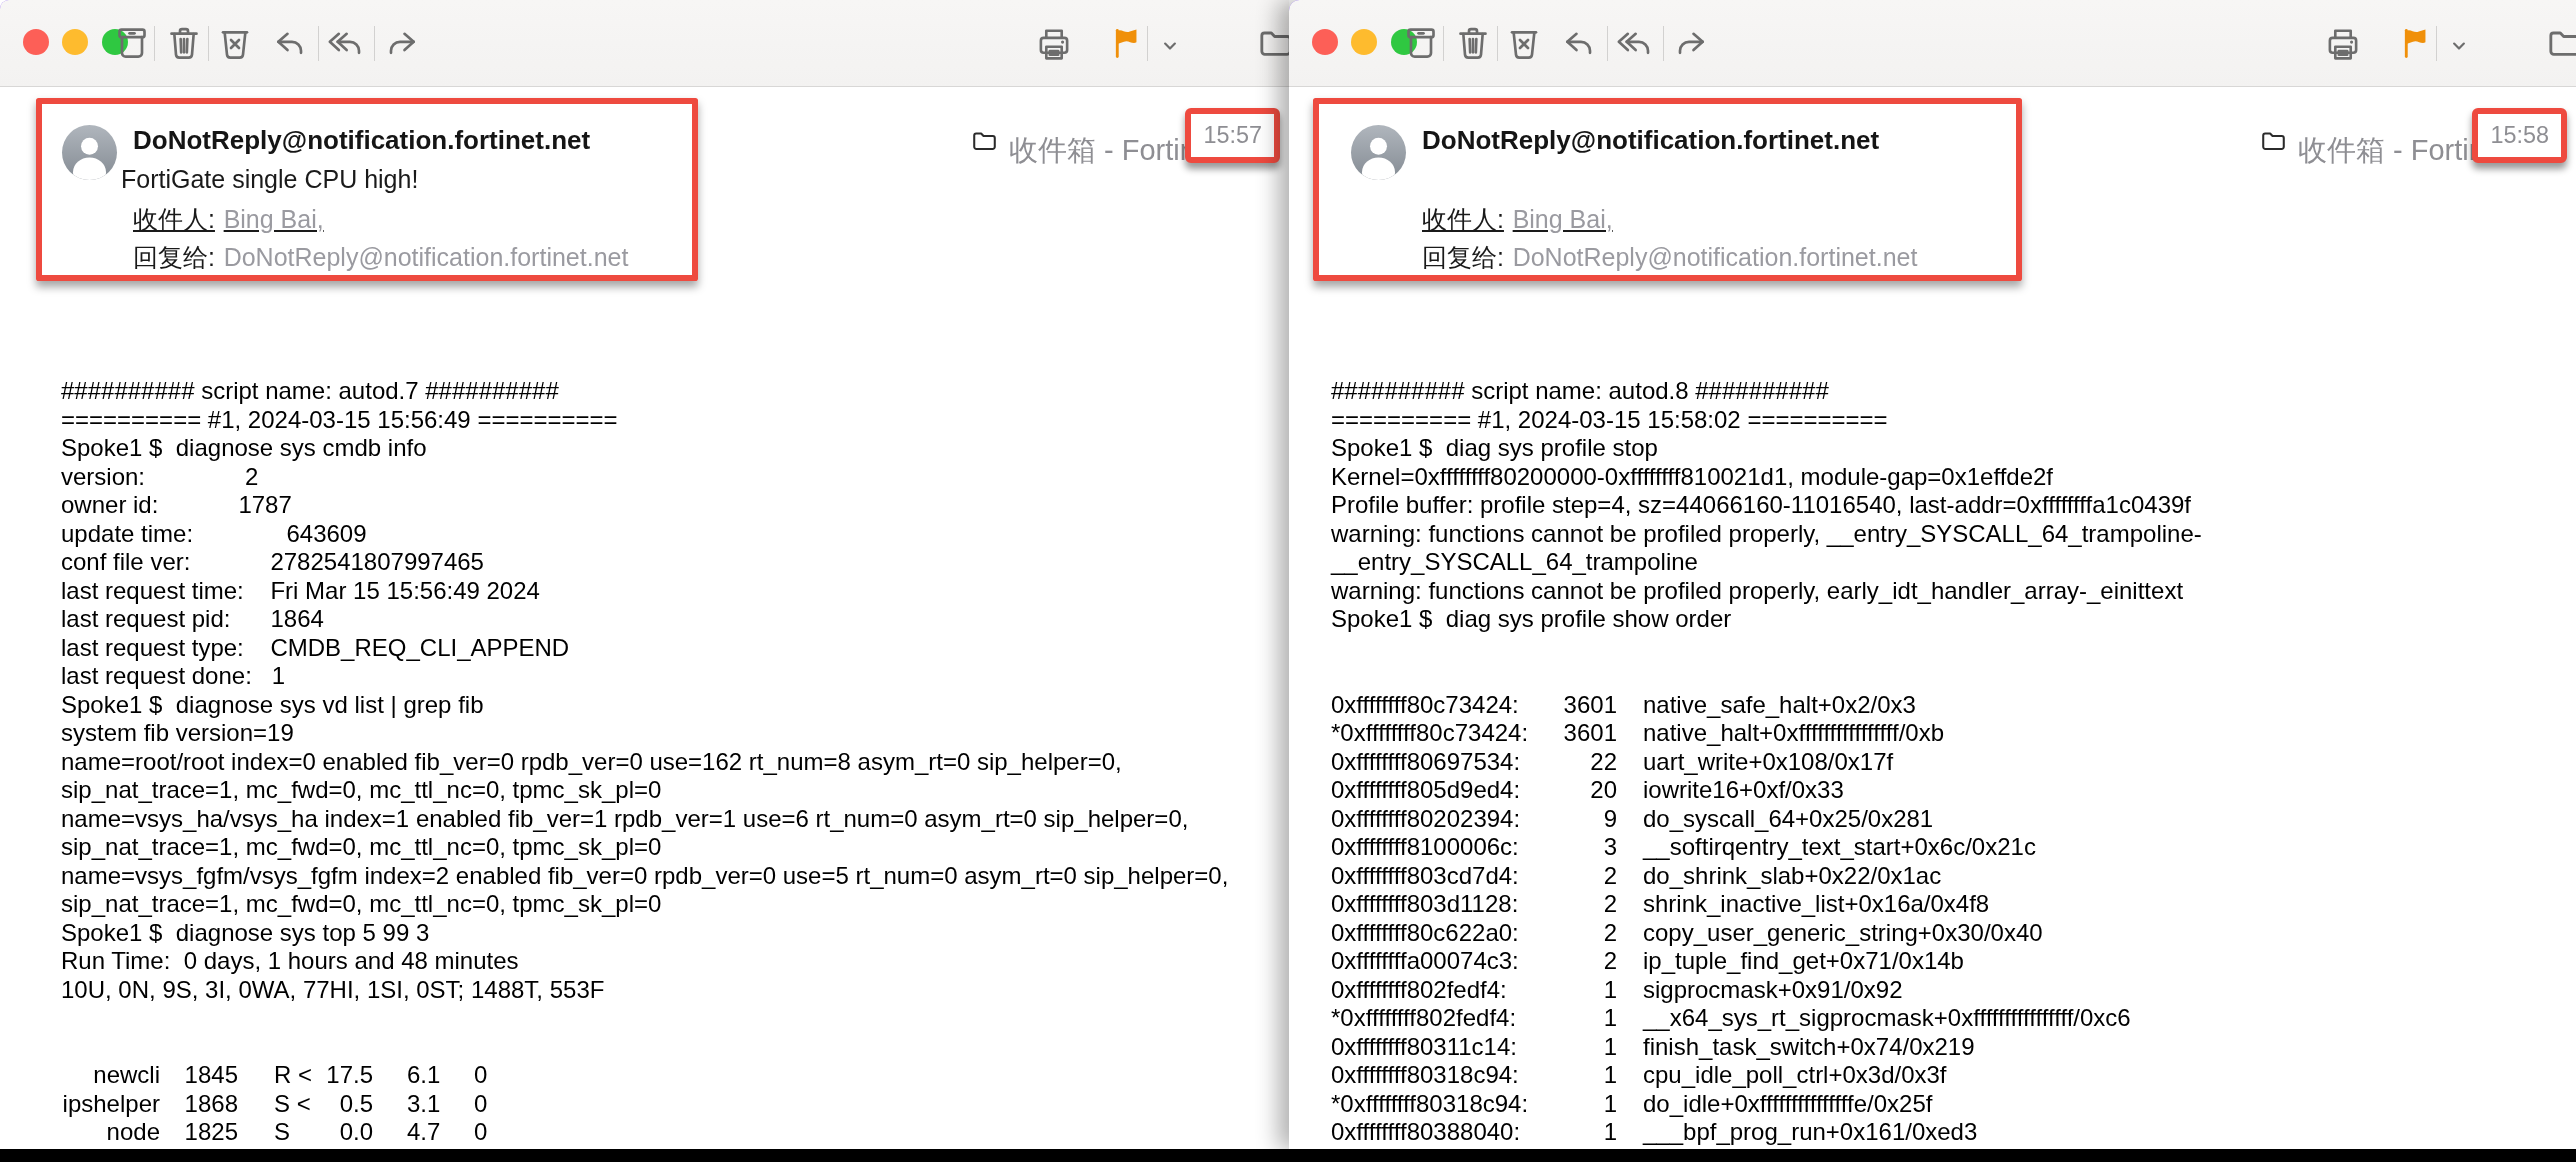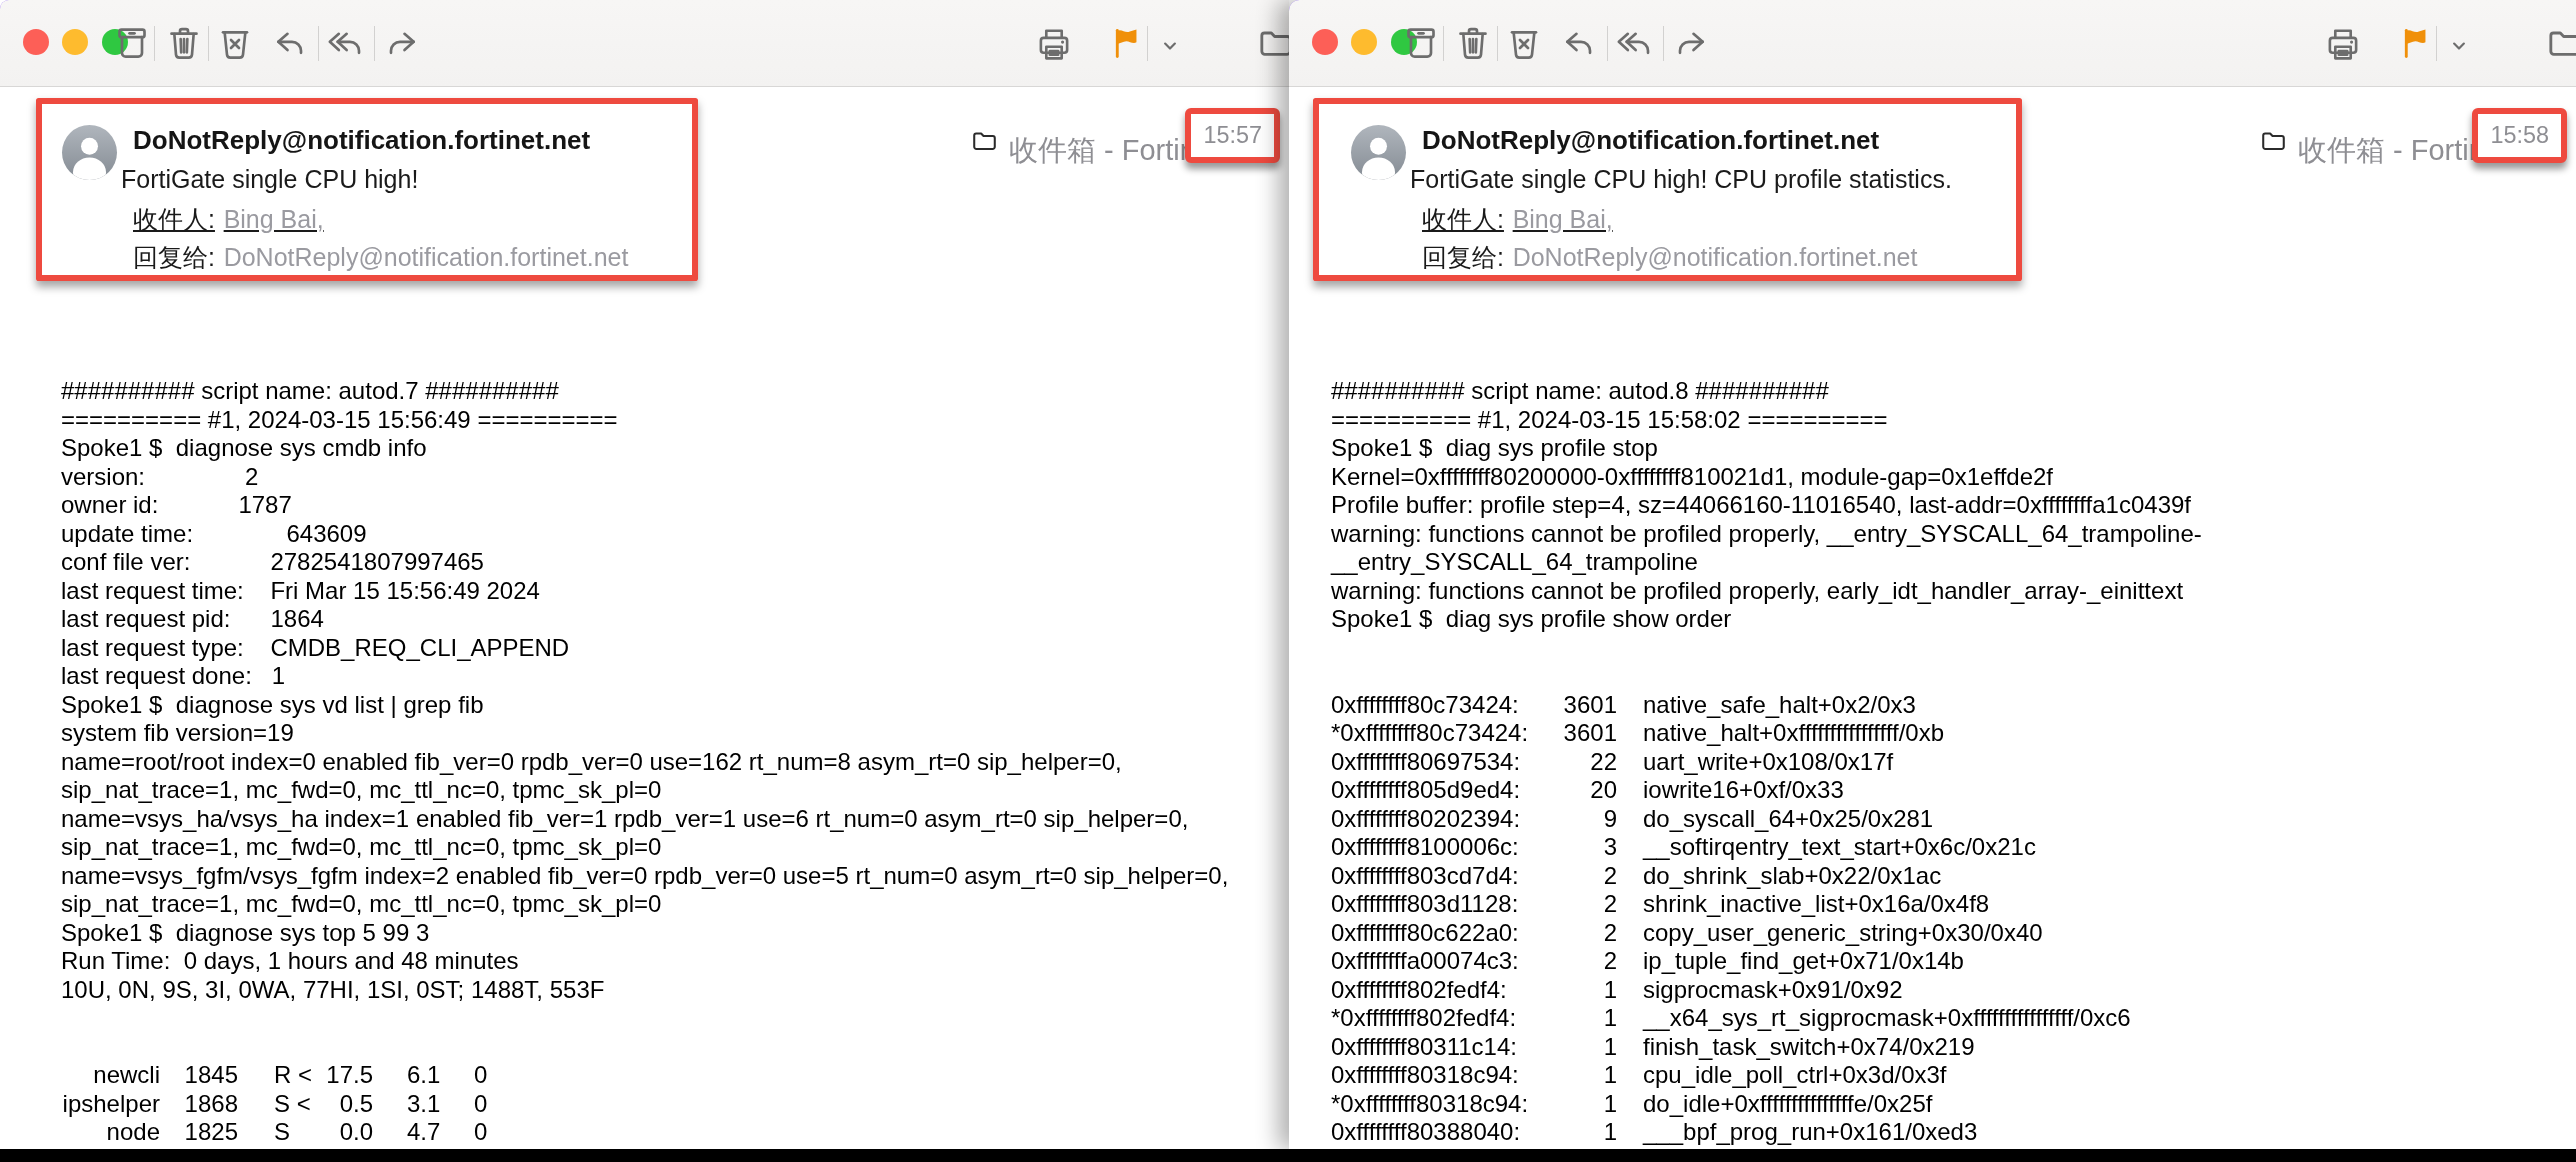--- a/index.html
+++ b/index.html
@@ -245,21 +245,20 @@
           <use href="#sym-folder"></use>
         </svg></span>
   </div>
 
   <div class="header">
     <div class="red-box sender-box"></div>
     <div class="avatar"><svg viewBox="0 0 24 24">
           <use href="#sym-person"></use>
         </svg></div>
     <div class="sender">DoNotReply@notification.fortinet.net</div>
-    <div class="subject">FortiGate single CPU high! CPU profile statistics.</div>
     <div class="to-line"><span>收件人:</span><span class="grey-val">Bing Bai,</span></div>
     <div class="reply-line"><span>回复给:</span><span class="grey-val">DoNotReply@notification.fortinet.net</span></div>
     <span class="mail-folder-icon"><svg viewBox="0 0 24 24">
           <use href="#sym-folder"></use>
         </svg></span>
     <div class="mailbox-label">收件箱 - Fortinet</div>
     <div class="time-box">
         <span>15:58</span>
       </div>
   </div>

